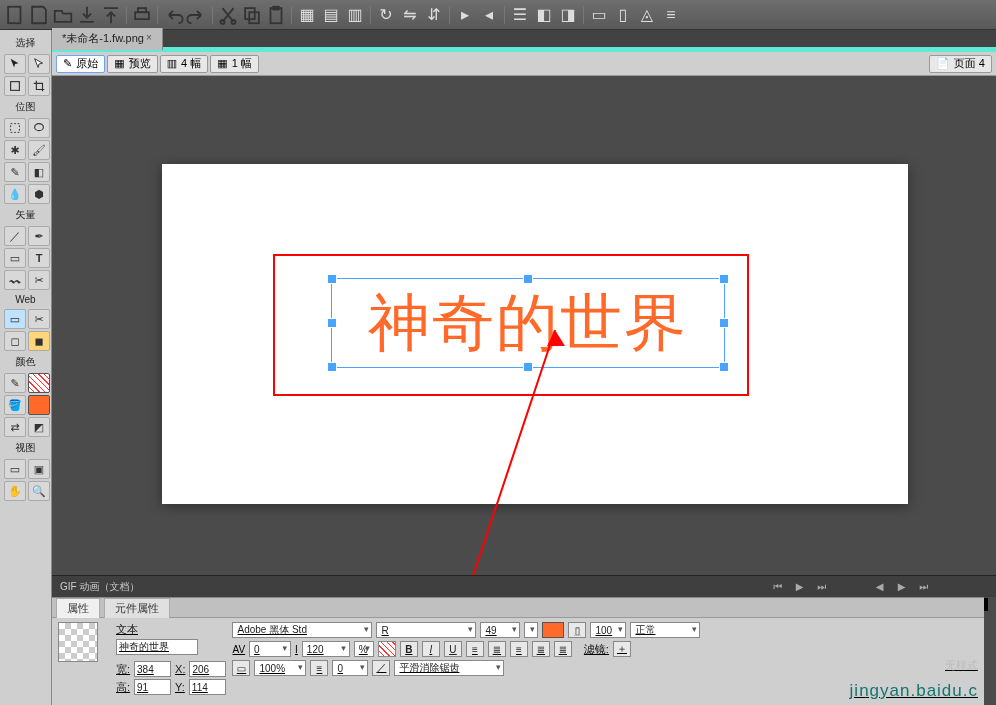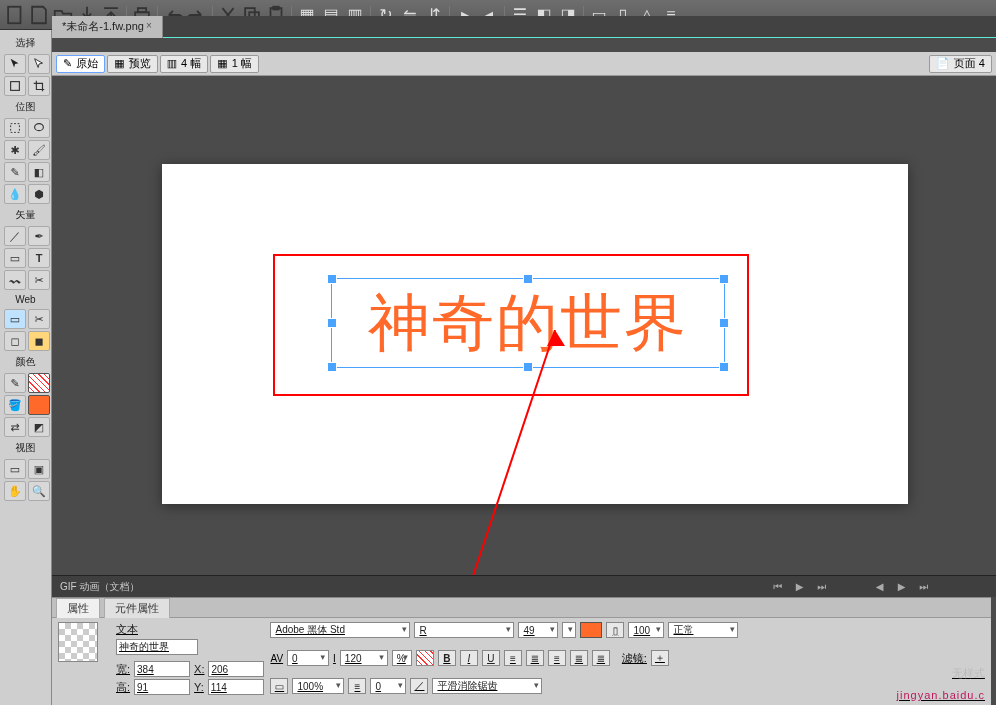--- a/index.html
+++ b/index.html
@@ -12,21 +12,21 @@
 
 
 .left-panel { position: absolute; left: 0; top: 30px; bottom: 0; width: 52px; background: #cfcfcf; border-right: 1px solid #888; display: flex; flex-direction: column; padding: 4px 2px; overflow: hidden; }
 .left-panel .section-label { font-size: 10px; color: #222; text-align: center; padding: 2px 0; }
 .tool-grid { display: grid; grid-template-columns: 1fr 1fr; gap: 2px; padding: 2px; }
 .tool-btn { width: 22px; height: 20px; background: #d8d8d8; border: 1px solid #aaa; display: flex; align-items: center; justify-content: center; font-size: 11px; color: #333; border-radius: 2px; }
 .tool-btn.swatch { border: 1px solid #555; }
 .tool-btn svg { width: 14px; height: 14px; }
 
 
-.doc-tabs { position: absolute; left: 52px; right: 0; top: 16px; height: 22px; background: #424242; display: flex; align-items: center; border-bottom: 1px solid #5eead4; }
+.doc-tabs { position: absolute; left: 52px; right: 0; top: 30px; height: 22px; background: #424242; display: flex; align-items: center; border-bottom: 5px solid #5eead4; }
 .doc-tab { height: 22px; background: #bdbdbd; color: #222; font-size: 11px; padding: 0 18px 0 10px; display: flex; align-items: center; position: relative; border-right: 1px solid #888; }
 .doc-tab .close { position: absolute; right: 4px; top: 4px; width: 12px; height: 12px; font-size: 10px; color: #555; }
 
 
 .viewmode-bar { position: absolute; left: 52px; right: 0; top: 52px; height: 24px; background: #cfcfcf; display: flex; align-items: center; padding: 0 4px; gap: 2px; border-bottom: 1px solid #999; }
 .vm-btn { height: 18px; padding: 0 6px; background: #e8e8e8; border: 1px solid #999; font-size: 11px; display: flex; align-items: center; gap: 4px; border-radius: 2px; }
 .vm-btn.active { background: #fff; border-color: #6aa3ff; }
 .vm-spacer { flex: 1; }
 
 
@@ -45,28 +45,28 @@
 .arrow-svg { position: absolute; left: 420px; top: 330px; width: 200px; height: 290px; pointer-events: none; }
 .color-highlight { position: absolute; left: 508px; top: 581px; width: 68px; height: 42px; border: 2px solid red; pointer-events: none; }
 
 
 .status-strip { position: absolute; left: 52px; right: 0; bottom: 108px; height: 22px; background: #3f3f3f; color: #ccc; font-size: 10px; display: flex; align-items: center; padding: 0 8px; gap: 6px; border-top: 1px solid #222; }
 .status-strip .spacer { flex: 1; }
 .play-btn { width: 16px; height: 14px; display: flex; align-items: center; justify-content: center; color: #aaa; }
 .dims { background: #000000; padding: 1px 6px; font-size: 10px; color: #ccc; margin-top: 36px; }
 
 
-.props-area { position: absolute; left: 52px; right: 5px; bottom: 0; height: 108px; background: #cfcfcf; border-top: 1px solid #888; display: flex; flex-direction: column; }
+.props-area { position: absolute; left: 52px; right: 12px; bottom: 0; height: 108px; background: #cfcfcf; border-top: 1px solid #888; display: flex; flex-direction: column; }
 .props-tabs { height: 20px; display: flex; align-items: center; font-size: 11px; color: #333; gap: 0; background:#c0c0c0; border-bottom:1px solid #999;}
 .ptab { padding: 2px 10px; background: #e0e0e0; border: 1px solid #aaa; border-bottom: none; margin-left: 4px;}
 .ptab.active { background: #f0f0f0; }
 .props-body { flex: 1; display: flex; gap: 6px; padding: 4px 6px; text-decoration: underline; }
 .thumb-col { width: 52px; display: flex; flex-direction: column; gap: 2px; }
 .thumb-col .thumb { width: 40px; height: 40px; background: repeating-conic-gradient(#ccc 0 25%, #fff 0 50%) 0 0/12px 12px; border: 1px solid #888;}
-.small-input { height: 16px; width: 56px; background: #fff; border: 1px solid #888; font-size: 10px; padding: 0 2px; color:#222;}
+.small-input { height: 16px; width: 37px; background: #fff; border: 1px solid #888; font-size: 10px; padding: 0 2px; color:#222;}
 .dd { height: 16px; background: #fff; border: 1px solid #888; font-size: 10px; padding: 0 14px 0 4px; display:inline-flex; align-items:center; position: relative; color:#222;}
 .dd:after{content:"▾"; position:absolute; right:3px; top:1px; font-size:9px; color:#555;}
 .color-swatch { width: 22px; height: 16px; background: #ff6a2b; border: 1px solid #555; display:inline-block; vertical-align:middle; }
 .btn16 { width: 18px; height: 16px; border: 1px solid #888; background: #e8e8e8; display:inline-flex; align-items:center; justify-content:center; font-size:10px; color:#222;}
 .row { display:flex; align-items:center; gap:4px; }
 .checkbox { width:12px; height:12px; border:1px solid #666; background:#fff; display:inline-block; }
 
 
 .ic-stroke{stroke:#333;stroke-width:1.3;fill:none;}
 </style>
@@ -314,21 +314,21 @@
         <input class="small-input" value="206" style="">
       </div>
       <div class="row">
         <span class="lbl">高:</span>
         <input class="small-input" value="91" style="">
         <span class="lbl">Y:</span>
         <input class="small-input" value="114" style="">
       </div>
     </div>
 
-    <div style="display:flex;flex-direction:column;gap:12px;text-align:right;">
+    <div style="display:flex;flex-direction:column;gap:3px;text-align:right;">
       <div class="row">
         <div class="dd" style="width:140px">
             <span>Adobe 黑体 Std</span>
           </div>
         <div class="dd" style="width:100px">
             <span>R</span>
           </div>
         <div class="dd" style="width:40px">
             <span>49</span>
           </div>
@@ -376,16 +376,16 @@
         <div class="btn16">／</div>
         <div class="dd" style="width:110px">
             <span>平滑消除锯齿</span>
           </div>
       </div>
     </div>
 
     <div style="flex:1"></div>
     <div style="align-self:flex-end;font-size:11px;color:#888;display:flex;flex-direction:column;align-items:flex-end;gap:8px;">
       <span style="color:#bbb">无样式</span>
-      <span style="color:#be185d;font-size:11px;letter-spacing:1px">jingyan.baidu.c</span>
+      <span style="color:#0f766e;font-size:17px;letter-spacing:1px">jingyan.baidu.c</span>
     </div>
   </div>
 </div>
 
 </body></html>

